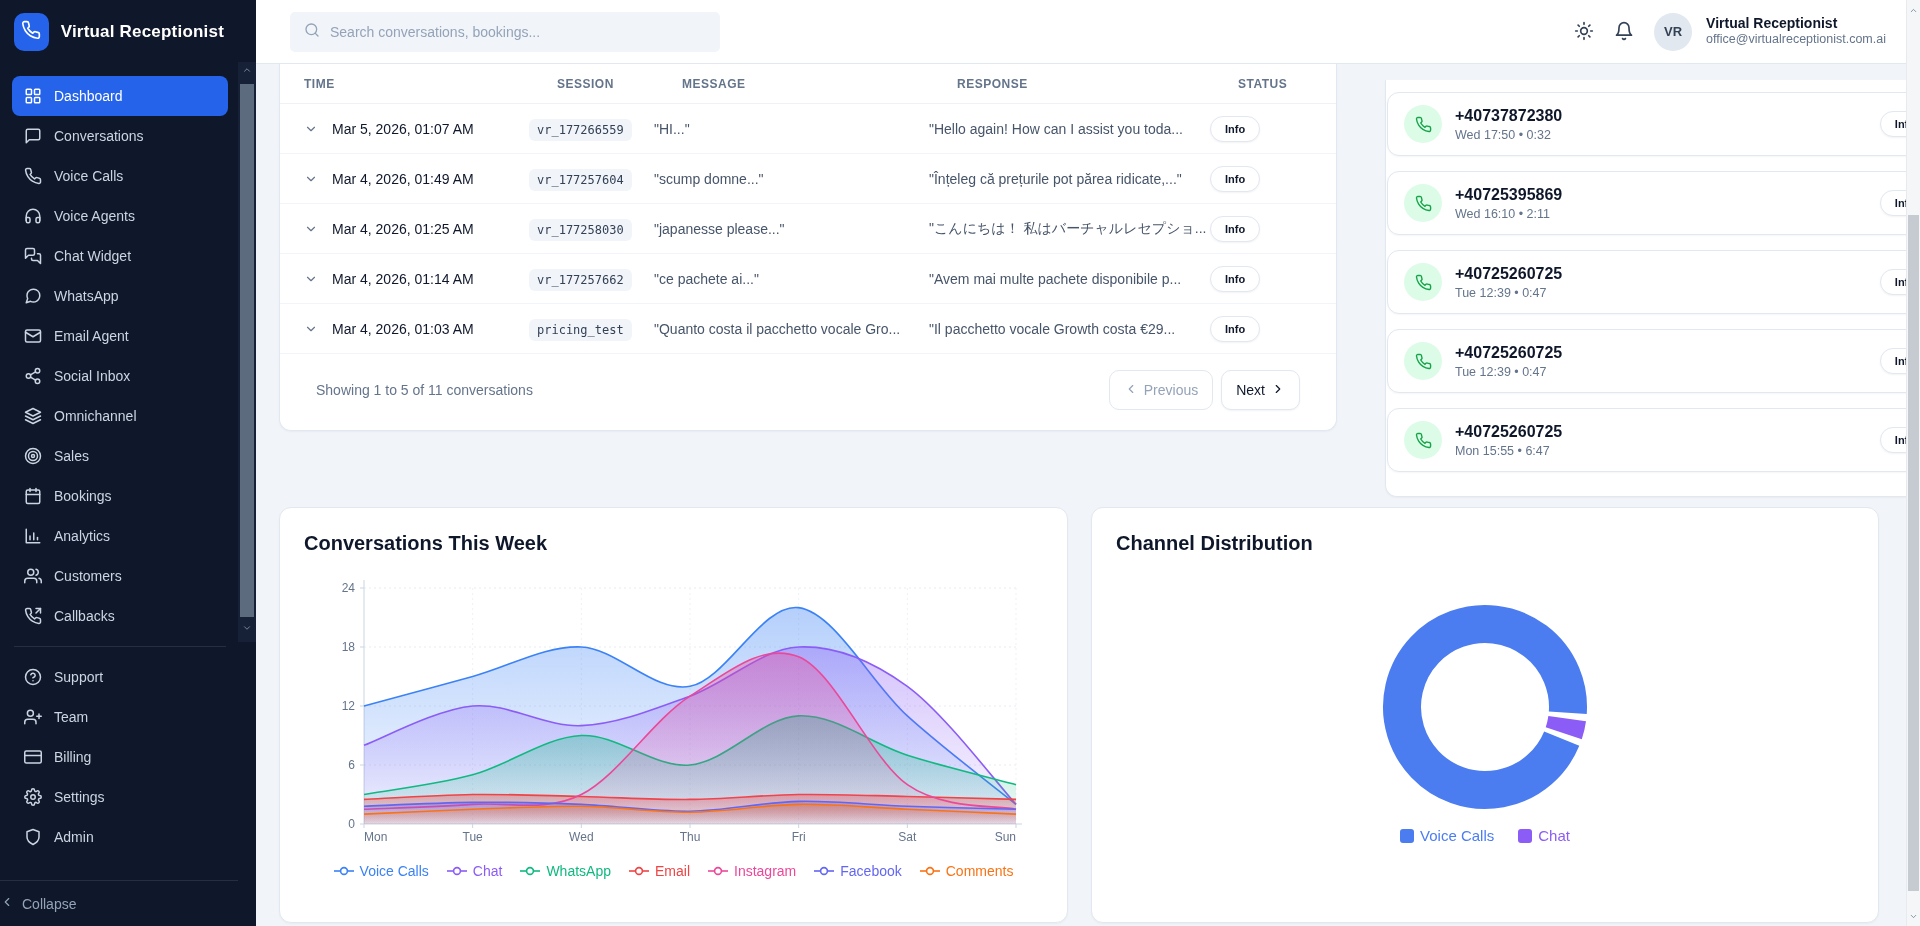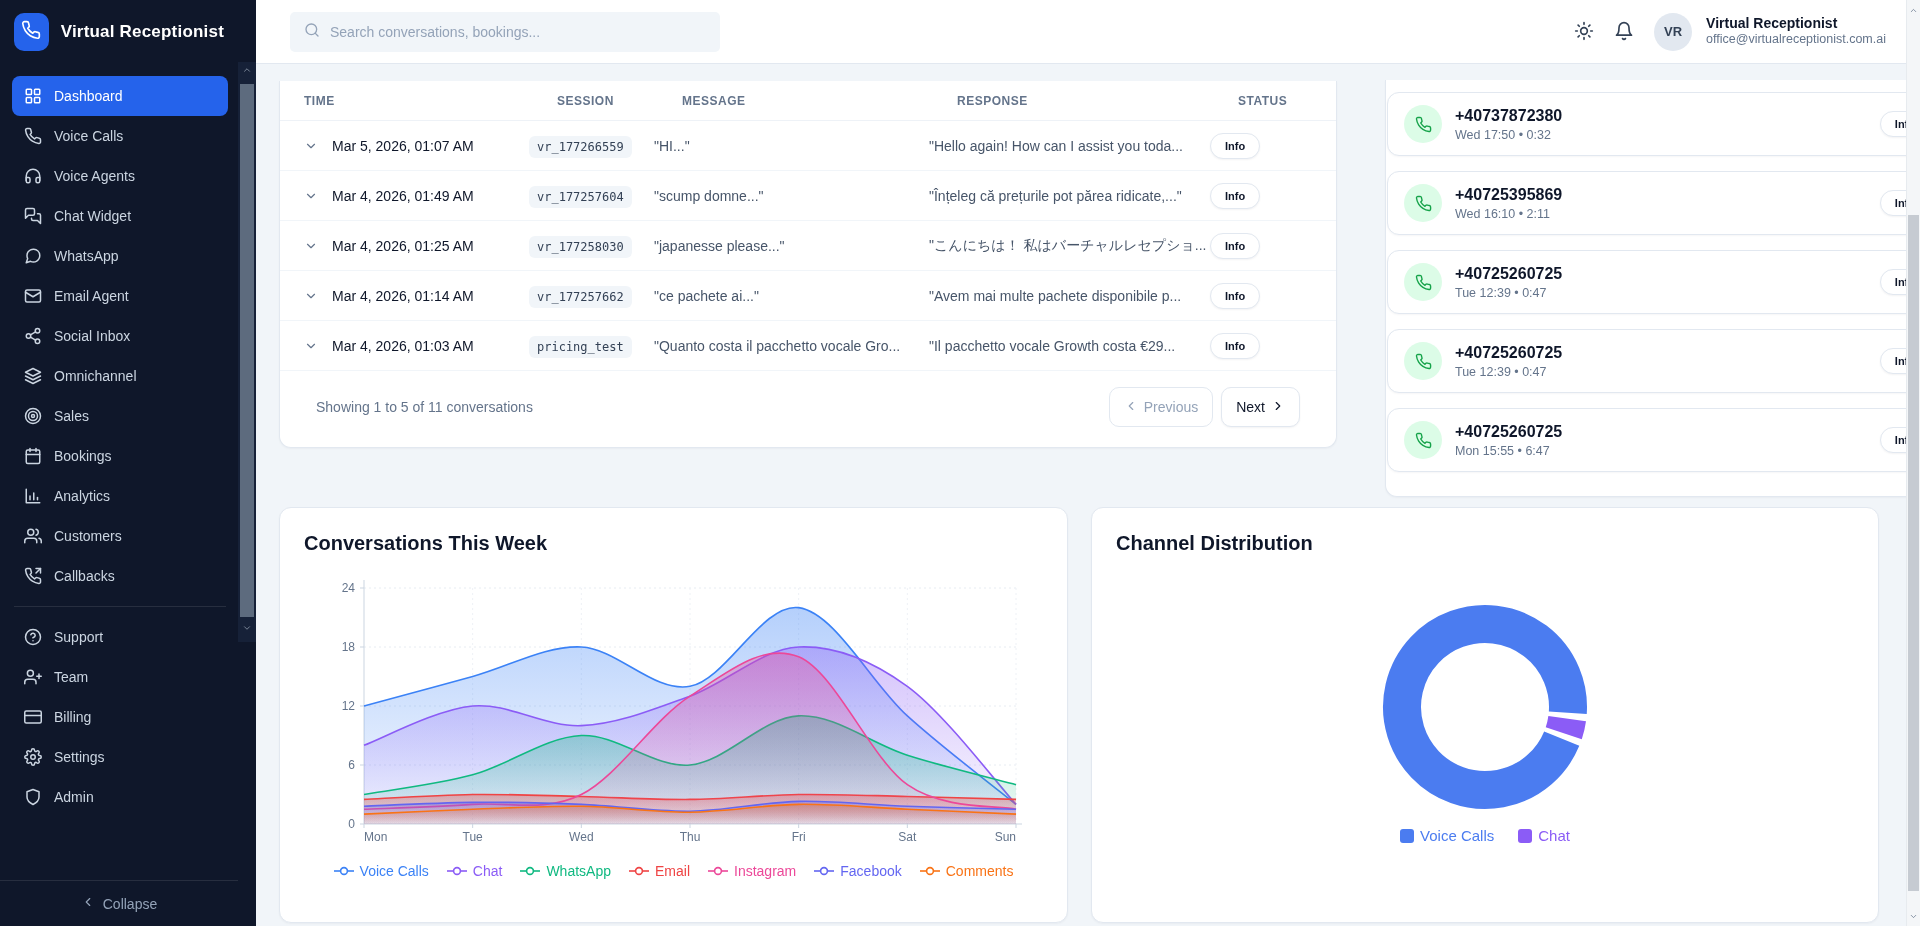--- a/index.html
+++ b/index.html
@@ -10,21 +10,21 @@
   .sidebar { width:238px; min-width:238px; background:#0f172a; display:flex; flex-direction:column; }
   .logo-row { height:64px; display:flex; align-items:center; gap:12px; padding:0 14px; }
   .logo-badge { width:38px; height:38px; border-radius:10px; background:#2563eb; display:grid; place-items:center; color:#fff; }
   .logo-badge svg { width:20px; height:20px; }
   .brand { color:#fff; font-size:17px; font-weight:bold; letter-spacing:.2px; white-space:nowrap; }
   .nav { flex:1; padding:12px 10px 0 12px; }
   .nav-item { display:flex; align-items:center; gap:12px; height:40px; padding:0 12px; border-radius:8px; color:#cbd5e1; font-size:14px; cursor:pointer; white-space:nowrap; }
   .nav-item svg { width:18px; height:18px; flex:0 0 18px; }
   .nav-item.active { background:#2563eb; color:#fff; }
   .nav-divider { height:1px; background:rgba(255,255,255,.10); margin:10px 2px; }
-  .collapse-row { height:46px; border-top:1px solid rgba(255,255,255,.10); display:flex; align-items:center; justify-content:center; gap:8px; color:#94a3b8; font-size:14px; cursor:pointer; }
+  .collapse-row { height:46px; border-top:1px solid rgba(255,255,255,.10); display:flex; align-items:center; gap:8px; color:#94a3b8; font-size:14px; cursor:pointer; }
   .collapse-row svg { width:14px; height:14px; }
 
   
   .side-scroll { width:18px; min-width:18px; background:#0f172a; position:relative; }
   .side-scroll .track { position:absolute; left:0; right:0; top:62px; bottom:284px; background:#162138; }
   .ss-btn { position:absolute; left:0; width:18px; height:16px; color:#8b97a8; display:grid; place-items:center; }
   .ss-btn svg { width:10px; height:10px; }
   .ss-thumb { position:absolute; left:2px; width:14px; top:84px; height:533px; background:#5d6b7e; }
 
   
@@ -40,21 +40,21 @@
   .avatar { width:38px; height:38px; border-radius:50%; background:#e2e8f0; color:#334155; font-weight:bold; font-size:13px; display:grid; place-items:center; }
   .user-block { line-height:1.25; margin-left:-4px; }
   .user-name { font-size:14px; font-weight:bold; color:#0f172a; }
   .user-email { font-size:12.5px; color:#64748b; }
 
   .content { flex:1; position:relative; background:#f1f5f9; overflow:hidden; }
   .card { background:#fff; border:1px solid #e2e8f0; border-radius:12px; box-shadow:0 1px 2px rgba(15,23,42,.04); position:absolute; }
   .cut-top { border-top:none; border-top-left-radius:0; border-top-right-radius:0; }
 
   
-  #tableCard { left:23px; top:17px; width:1058px; }
+  #tableCard { left:23px; top:0; width:1058px; }
   .t-head { display:flex; align-items:center; height:40px; padding:0 24px; border-bottom:1px solid #eef2f7; color:#64748b; font-size:12px; font-weight:bold; letter-spacing:.5px; }
   .t-row { display:flex; align-items:center; height:50px; padding:0 24px; border-bottom:1px solid #f1f5f9; font-size:14px; cursor:pointer; }
   .col-timehead { width:253px; } .col-session { width:125px; } .col-message { width:275px; } .col-response { width:281px; } .col-status { width:72px; }
   .cell-time { width:225px; display:flex; align-items:center; color:#0f172a; font-weight:500; }
   .chev { width:28px; color:#64748b; display:flex; align-items:center; }
   .chev svg { width:14px; height:14px; }
   .badge { font-family:"DejaVu Sans Mono",monospace; font-size:12px; background:#f1f5f9; color:#334155; padding:4px 8px; border-radius:6px; }
   .txt-ellipsis { color:#475569; white-space:nowrap; overflow:hidden; text-overflow:clip; padding-right:10px; }
   .pill { display:inline-block; border:1px solid #e2e8f0; border-radius:999px; background:#fff; padding:6px 14px; font-size:11px; font-weight:bold; color:#0f172a; box-shadow:0 1px 2px rgba(15,23,42,.05); cursor:pointer; }
   .t-foot { display:flex; align-items:center; padding:16px 36px 20px; }
@@ -109,20 +109,28 @@
       <div class="nav-item active">
         <span style="display:flex">
           <svg viewBox="0 0 24 24" fill="none" stroke="currentColor" stroke-width="2" stroke-linecap="round" stroke-linejoin="round">
             <rect x="3" y="3" width="7" height="7" rx="1"></rect>
             <rect x="14" y="3" width="7" height="7" rx="1"></rect>
             <rect x="3" y="14" width="7" height="7" rx="1"></rect>
             <rect x="14" y="14" width="7" height="7" rx="1"></rect>
           </svg>
         </span>
         <span>Dashboard</span>
+      </div>
+      <div class="nav-item">
+        <span style="display:flex">
+          <svg viewBox="0 0 24 24" fill="none" stroke="currentColor" stroke-width="2" stroke-linecap="round" stroke-linejoin="round">
+            <path d="M21 15a2 2 0 0 1-2 2H7l-4 4V5a2 2 0 0 1 2-2h14a2 2 0 0 1 2 2z"></path>
+          </svg>
+        </span>
+        <span>Conversations</span>
       </div>
       <div class="nav-item">
         <span style="display:flex">
           <svg viewBox="0 0 24 24" fill="none" stroke="currentColor" stroke-width="2" stroke-linecap="round" stroke-linejoin="round">
             <path d="M22 16.92v3a2 2 0 0 1-2.18 2 19.79 19.79 0 0 1-8.63-3.07 19.5 19.5 0 0 1-6-6A19.79 19.79 0 0 1 2.12 4.18 2 2 0 0 1 4.11 2h3a2 2 0 0 1 2 1.72c.13.96.36 1.9.7 2.81a2 2 0 0 1-.45 2.11L8.09 9.91a16 16 0 0 0 6 6l1.27-1.27a2 2 0 0 1 2.11-.45c.91.34 1.85.57 2.81.7A2 2 0 0 1 22 16.92z"></path>
           </svg>
         </span>
         <span>Voice Calls</span>
       </div>
       <div class="nav-item">

